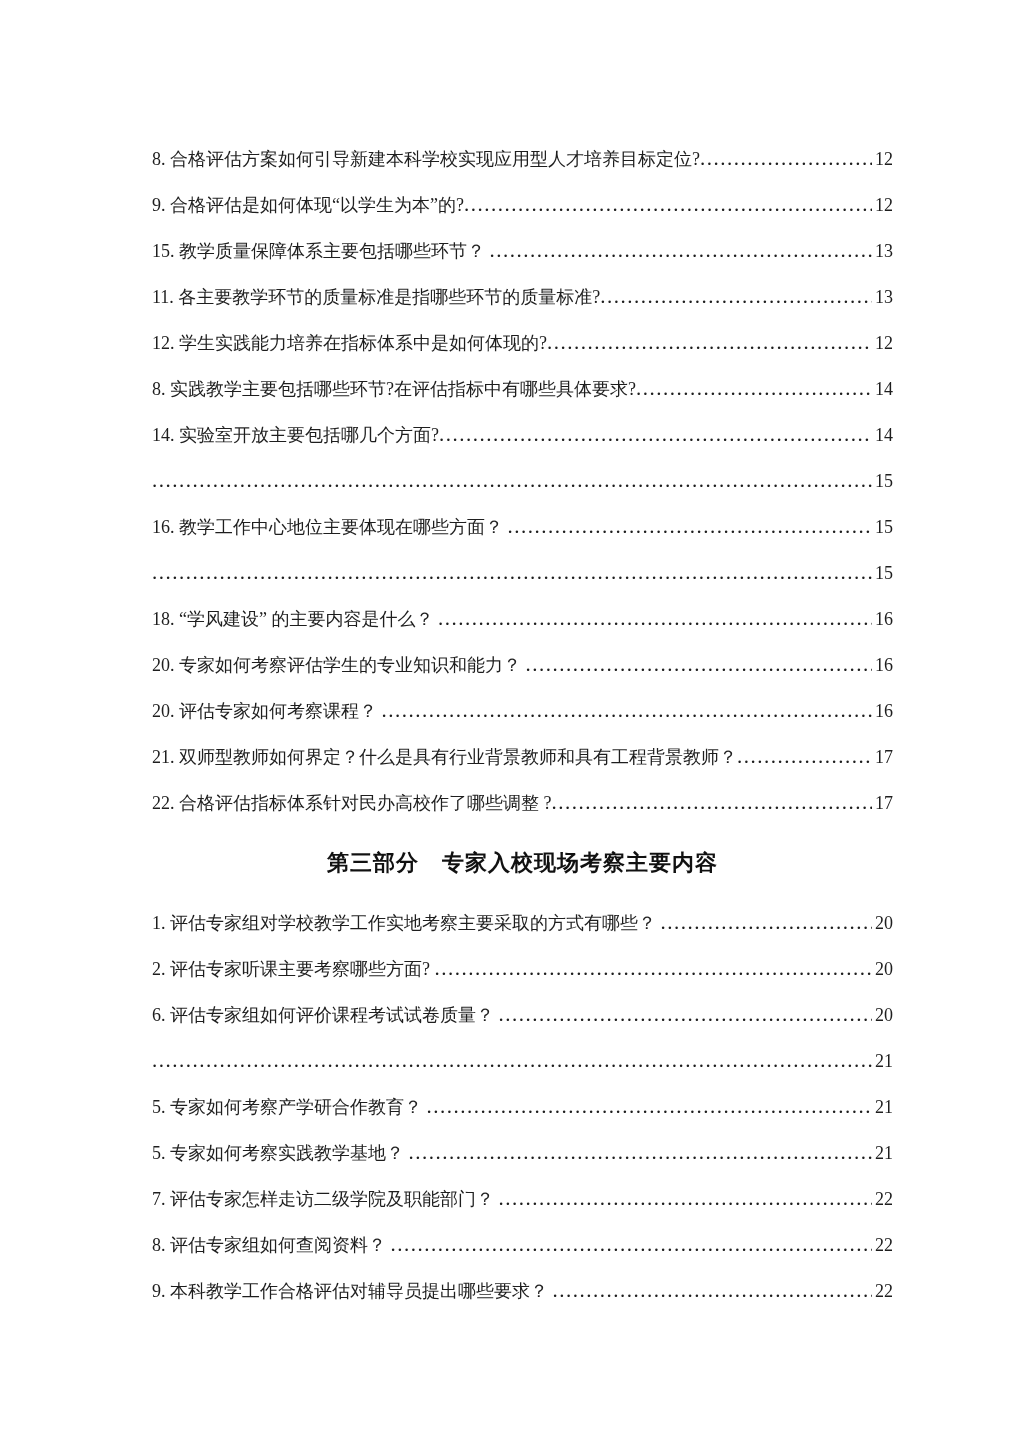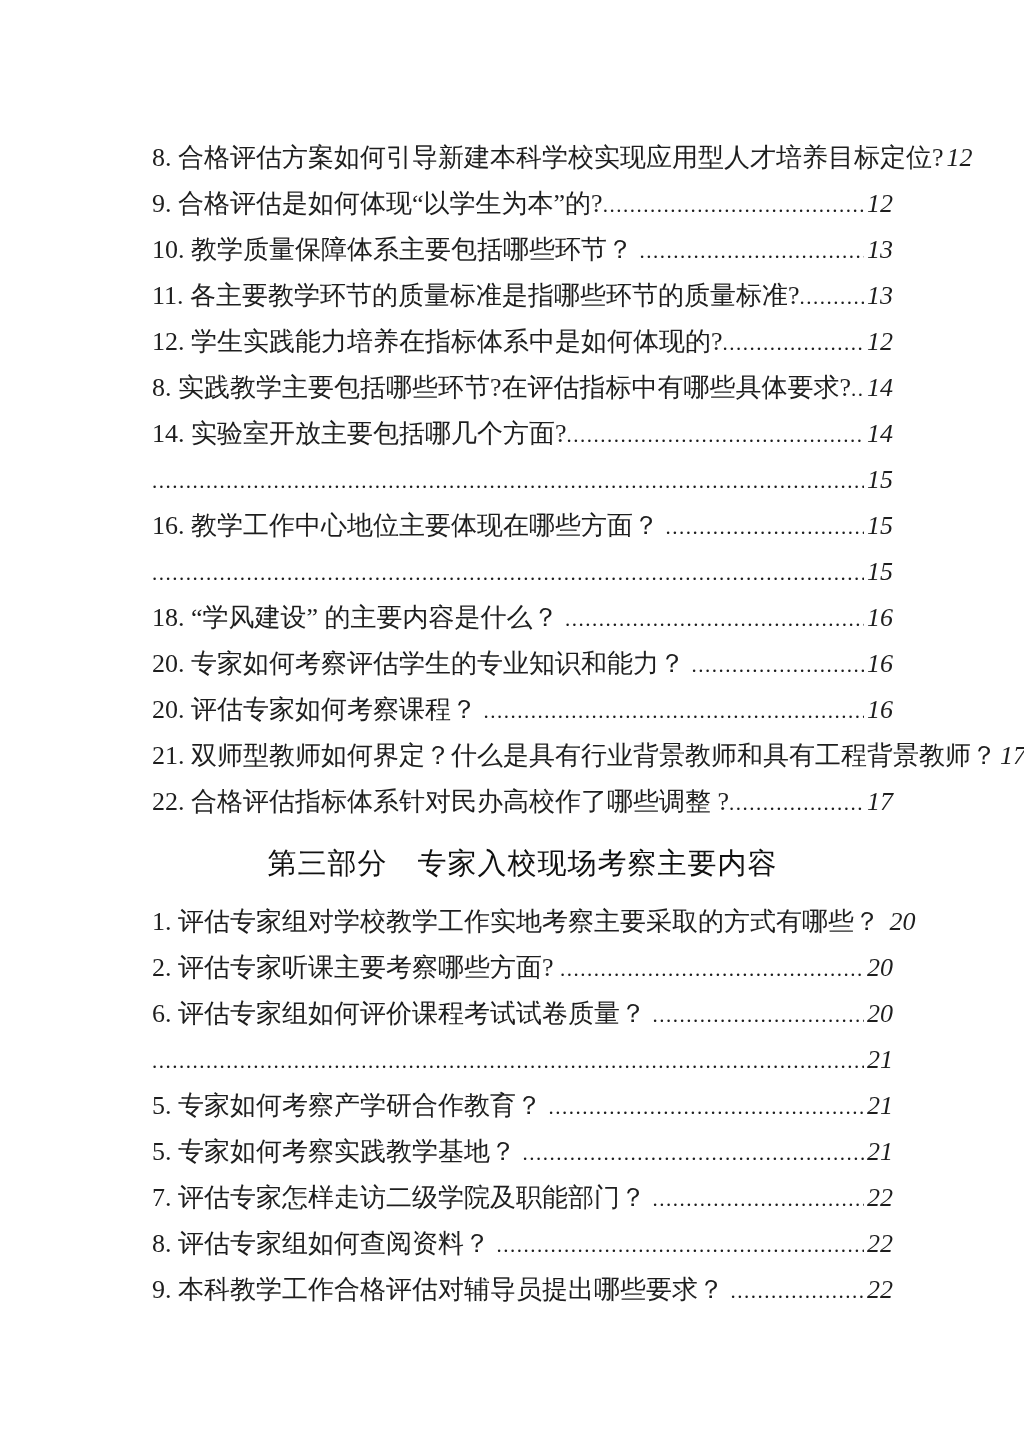--- a/index.html
+++ b/index.html
@@ -23,21 +23,21 @@
   .toc{
     position:absolute;
     left:152px;top:135px;
     width:741px;
   }
   .toc-row{
     display:flex;
     align-items:baseline;
     height:46px;
     line-height:46px;
-    font-size:26px;
+    font-size:18px;
     white-space:nowrap;
   }
   .toc-label{
     flex:0 0 auto;
     white-space:pre;
   }
   .toc-leader{
     flex:1 1 auto;
     overflow:hidden;
     white-space:nowrap;
@@ -45,27 +45,26 @@
   .toc-leader::after{
     content:"........................................................................................................................................................................................";
     letter-spacing:1.5px;
     font-size:21px;
     color:var(--text);
   }
   .toc-page{
     flex:0 0 auto;
     padding-left:3px;
     white-space:pre;
-    font-style:italic;
   }
   .section-heading{
     margin:18px 0 16px 0;
-    font-size:29px;
+    font-size:22px;
     line-height:40px;
-    font-weight:400;
+    font-weight:700;
     text-align:center;
     letter-spacing:1px;
     color:var(--heading);
     font-family:"Liberation Sans","DejaVu Sans",sans-serif;
   }
 </style>
 </head>
 <body>
 
 <div class="page">
@@ -75,21 +74,21 @@
         <span class="toc-label">8. 合格评估方案如何引导新建本科学校实现应用型人才培养目标定位?</span>
         <span class="toc-leader"></span>
         <span class="toc-page">12</span>
       </div>
     <div class="toc-row">
         <span class="toc-label">9. 合格评估是如何体现“以学生为本”的?</span>
         <span class="toc-leader"></span>
         <span class="toc-page">12</span>
       </div>
     <div class="toc-row">
-        <span class="toc-label">10. 教学质量保障体系主要包括哪些环节？ </span>
+        <span class="toc-label">15. 教学质量保障体系主要包括哪些环节？ </span>
         <span class="toc-leader"></span>
         <span class="toc-page">13</span>
       </div>
     <div class="toc-row">
         <span class="toc-label">11. 各主要教学环节的质量标准是指哪些环节的质量标准?</span>
         <span class="toc-leader"></span>
         <span class="toc-page">13</span>
       </div>
     <div class="toc-row">
         <span class="toc-label">12. 学生实践能力培养在指标体系中是如何体现的?</span>

